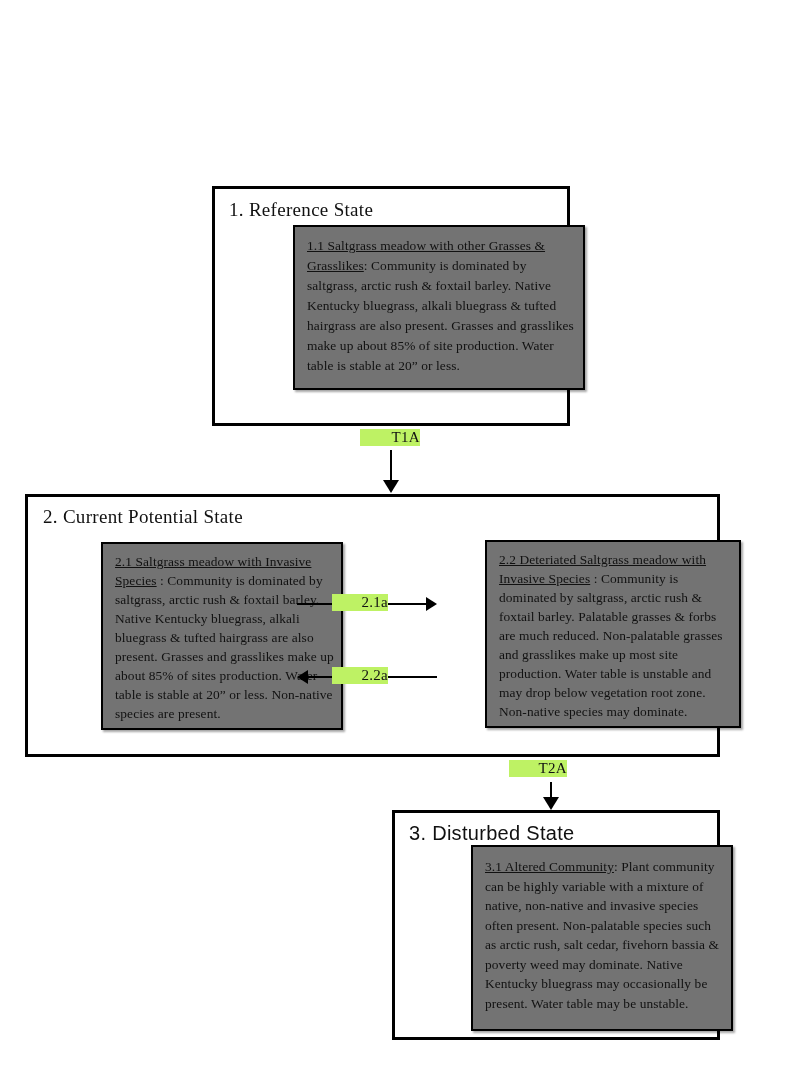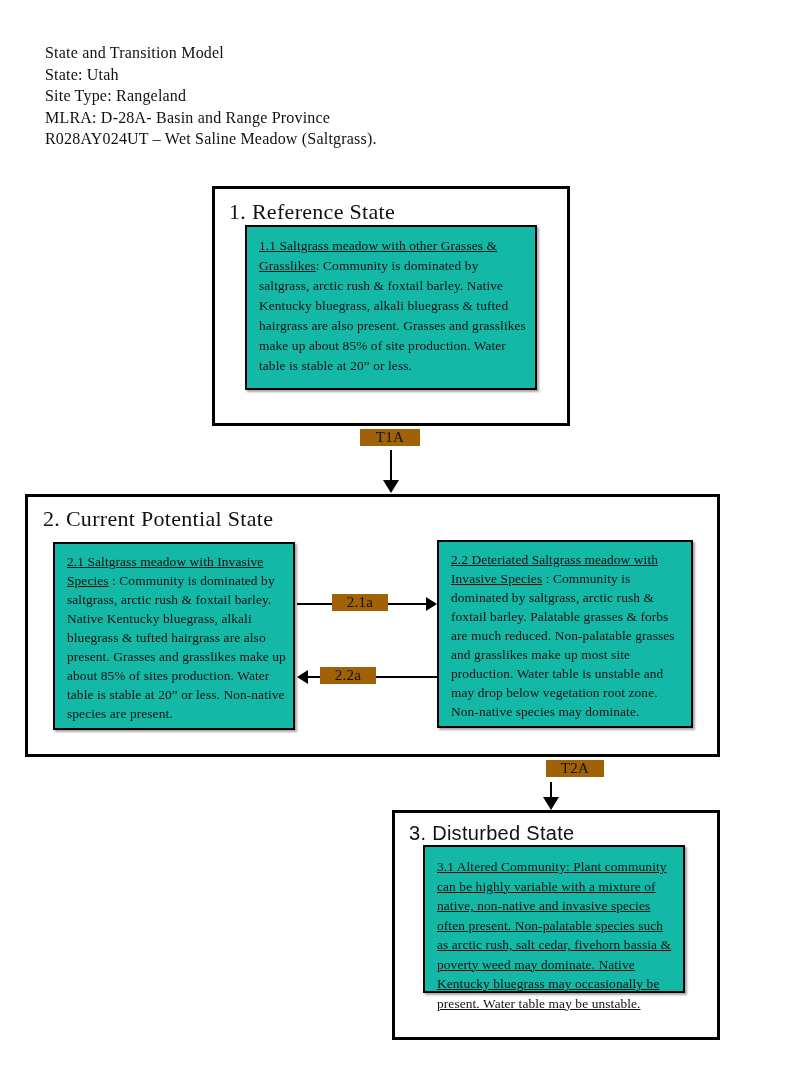--- a/index.html
+++ b/index.html
@@ -21,31 +21,32 @@
     line-height: 21.5px;
     letter-spacing: 0.2px;
     white-space: nowrap;
   }
   .state-box {
     position: absolute;
     border: 3px solid #000000;
     background: #ffffff;
   }
   .state-title {
-    font-size: 22px;
+    font-size: 19px;
     letter-spacing: 0.3px;
     white-space: nowrap;
   }
   .serif-title { font-family: "Liberation Serif", "DejaVu Serif", serif; }
   .sans-title  { font-family: "Liberation Sans", "DejaVu Sans", sans-serif; font-size: 20px; }
   .community-box {
     position: absolute;
     border: 2px solid #000000;
-    background: #14b8a6;
+    background: #737373;
     box-shadow: 2px 2px 2px rgba(0,0,0,0.35);
+    margin-left: 48px;
   }
   .community-text {
     font-size: 13.4px;
     letter-spacing: 0.1px;
   }
   .u { text-decoration: underline; }
   .hline { position: absolute; height: 2px; background: #000000; }
   .vline { position: absolute; width: 2px; background: #000000; }
   .arrowhead-down {
     position: absolute; width: 0; height: 0;
@@ -61,37 +62,30 @@
   }
   .arrowhead-left {
     position: absolute; width: 0; height: 0;
     border-top: 7px solid transparent;
     border-bottom: 7px solid transparent;
     border-right: 11px solid #000000;
   }
   .arrow-label {
     position: absolute;
     font-size: 15px;
-    text-align: center;
-    background: #a16207;
+    text-align: right;
+    background: #bef264;
     letter-spacing: 0.3px;
   }
 </style>
 </head>
 <body>
 
 <div class="canvas">
 
-  <div class="doc-header">
-    <div>State and Transition Model</div>
-    <div>State: Utah</div>
-    <div>Site Type: Rangeland</div>
-    <div>MLRA: D-28A- Basin and Range Province</div>
-    <div>R028AY024UT – Wet Saline Meadow (Saltgrass).</div>
-  </div>
 
   <div class="state-box" style="left:212px; top:186px; width:358px; height:240px;">
     <div class="state-title serif-title" style="margin:10px 0 0 14px;">1. Reference  State</div>
   </div>
   <div class="community-box" style="left:245px; top:225px; width:292px; height:165px;">
     <p class="community-text" style="padding:9px 9px 0 12px; line-height:20px;"><span class="u">1.1 Saltgrass meadow with other Grasses &amp; Grasslikes</span><span>: </span><span>Community is dominated by saltgrass, arctic rush &amp; foxtail barley. Native Kentucky bluegrass, alkali bluegrass &amp; tufted hairgrass are also present. Grasses and grasslikes make up about 85% of site production.  Water table is stable at 20” or less.</span></p>
   </div>
 
   <div class="arrow-label" style="left:360px; top:429px; width:60px;">T1A</div>
   <div class="vline" style="left:390px; top:450px; height:31px;"></div>
@@ -106,26 +100,26 @@
   <div class="community-box" style="left:437px; top:540px; width:256px; height:188px;">
     <p class="community-text" style="padding:8px 7px 0 12px; line-height:19px;"><span class="u">2.2 Deteriated Saltgrass meadow with Invasive Species</span><span> : </span><span>Community is dominated by saltgrass, arctic rush &amp; foxtail barley. Palatable grasses &amp; forbs are much reduced. Non-palatable grasses and grasslikes make up most site production.  Water table is unstable and may drop below vegetation root zone. Non-native species may dominate.</span></p>
   </div>
 
   <div class="hline" style="left:297px; top:603px; width:129px;"></div>
   <div class="arrowhead-right" style="left:426px; top:597px;"></div>
   <div class="arrow-label" style="left:332px; top:594px; width:56px;font-family:Liberation Serif, serif;">2.1a</div>
 
   <div class="arrowhead-left" style="left:297px; top:670px;"></div>
   <div class="hline" style="left:307px; top:676px; width:130px;"></div>
-  <div class="arrow-label" style="left:320px; top:667px; width:56px;">2.2a</div>
+  <div class="arrow-label" style="left:332px; top:667px; width:56px;">2.2a</div>
 
-  <div class="arrow-label" style="left:546px; top:760px; width:58px;">T2A</div>
+  <div class="arrow-label" style="left:509px; top:760px; width:58px;">T2A</div>
   <div class="vline" style="left:550px; top:782px; height:17px;"></div>
   <div class="arrowhead-down" style="left:543px; top:797px;"></div>
 
   <div class="state-box" style="left:392px; top:810px; width:328px; height:230px;">
     <div class="state-title sans-title" style="margin:9px 0 0 14px;">3. Disturbed State</div>
   </div>
-  <div class="community-box" style="left:423px; top:845px; width:262px; height:148px;text-decoration:underline;">
+  <div class="community-box" style="left:423px; top:845px; width:262px; height:186px;">
     <p class="community-text" style="padding:10px 8px 0 12px; line-height:19.5px;"><span class="u">3.1 Altered Community</span><span>: </span><span>Plant community can be highly variable with a mixture of native, non-native and invasive species often present. Non-palatable species such as arctic rush, salt cedar, fivehorn bassia &amp; poverty weed may dominate.  Native Kentucky bluegrass may occasionally be present. Water table may be unstable.</span></p>
   </div>
 
 </div>
 
 </body></html>

